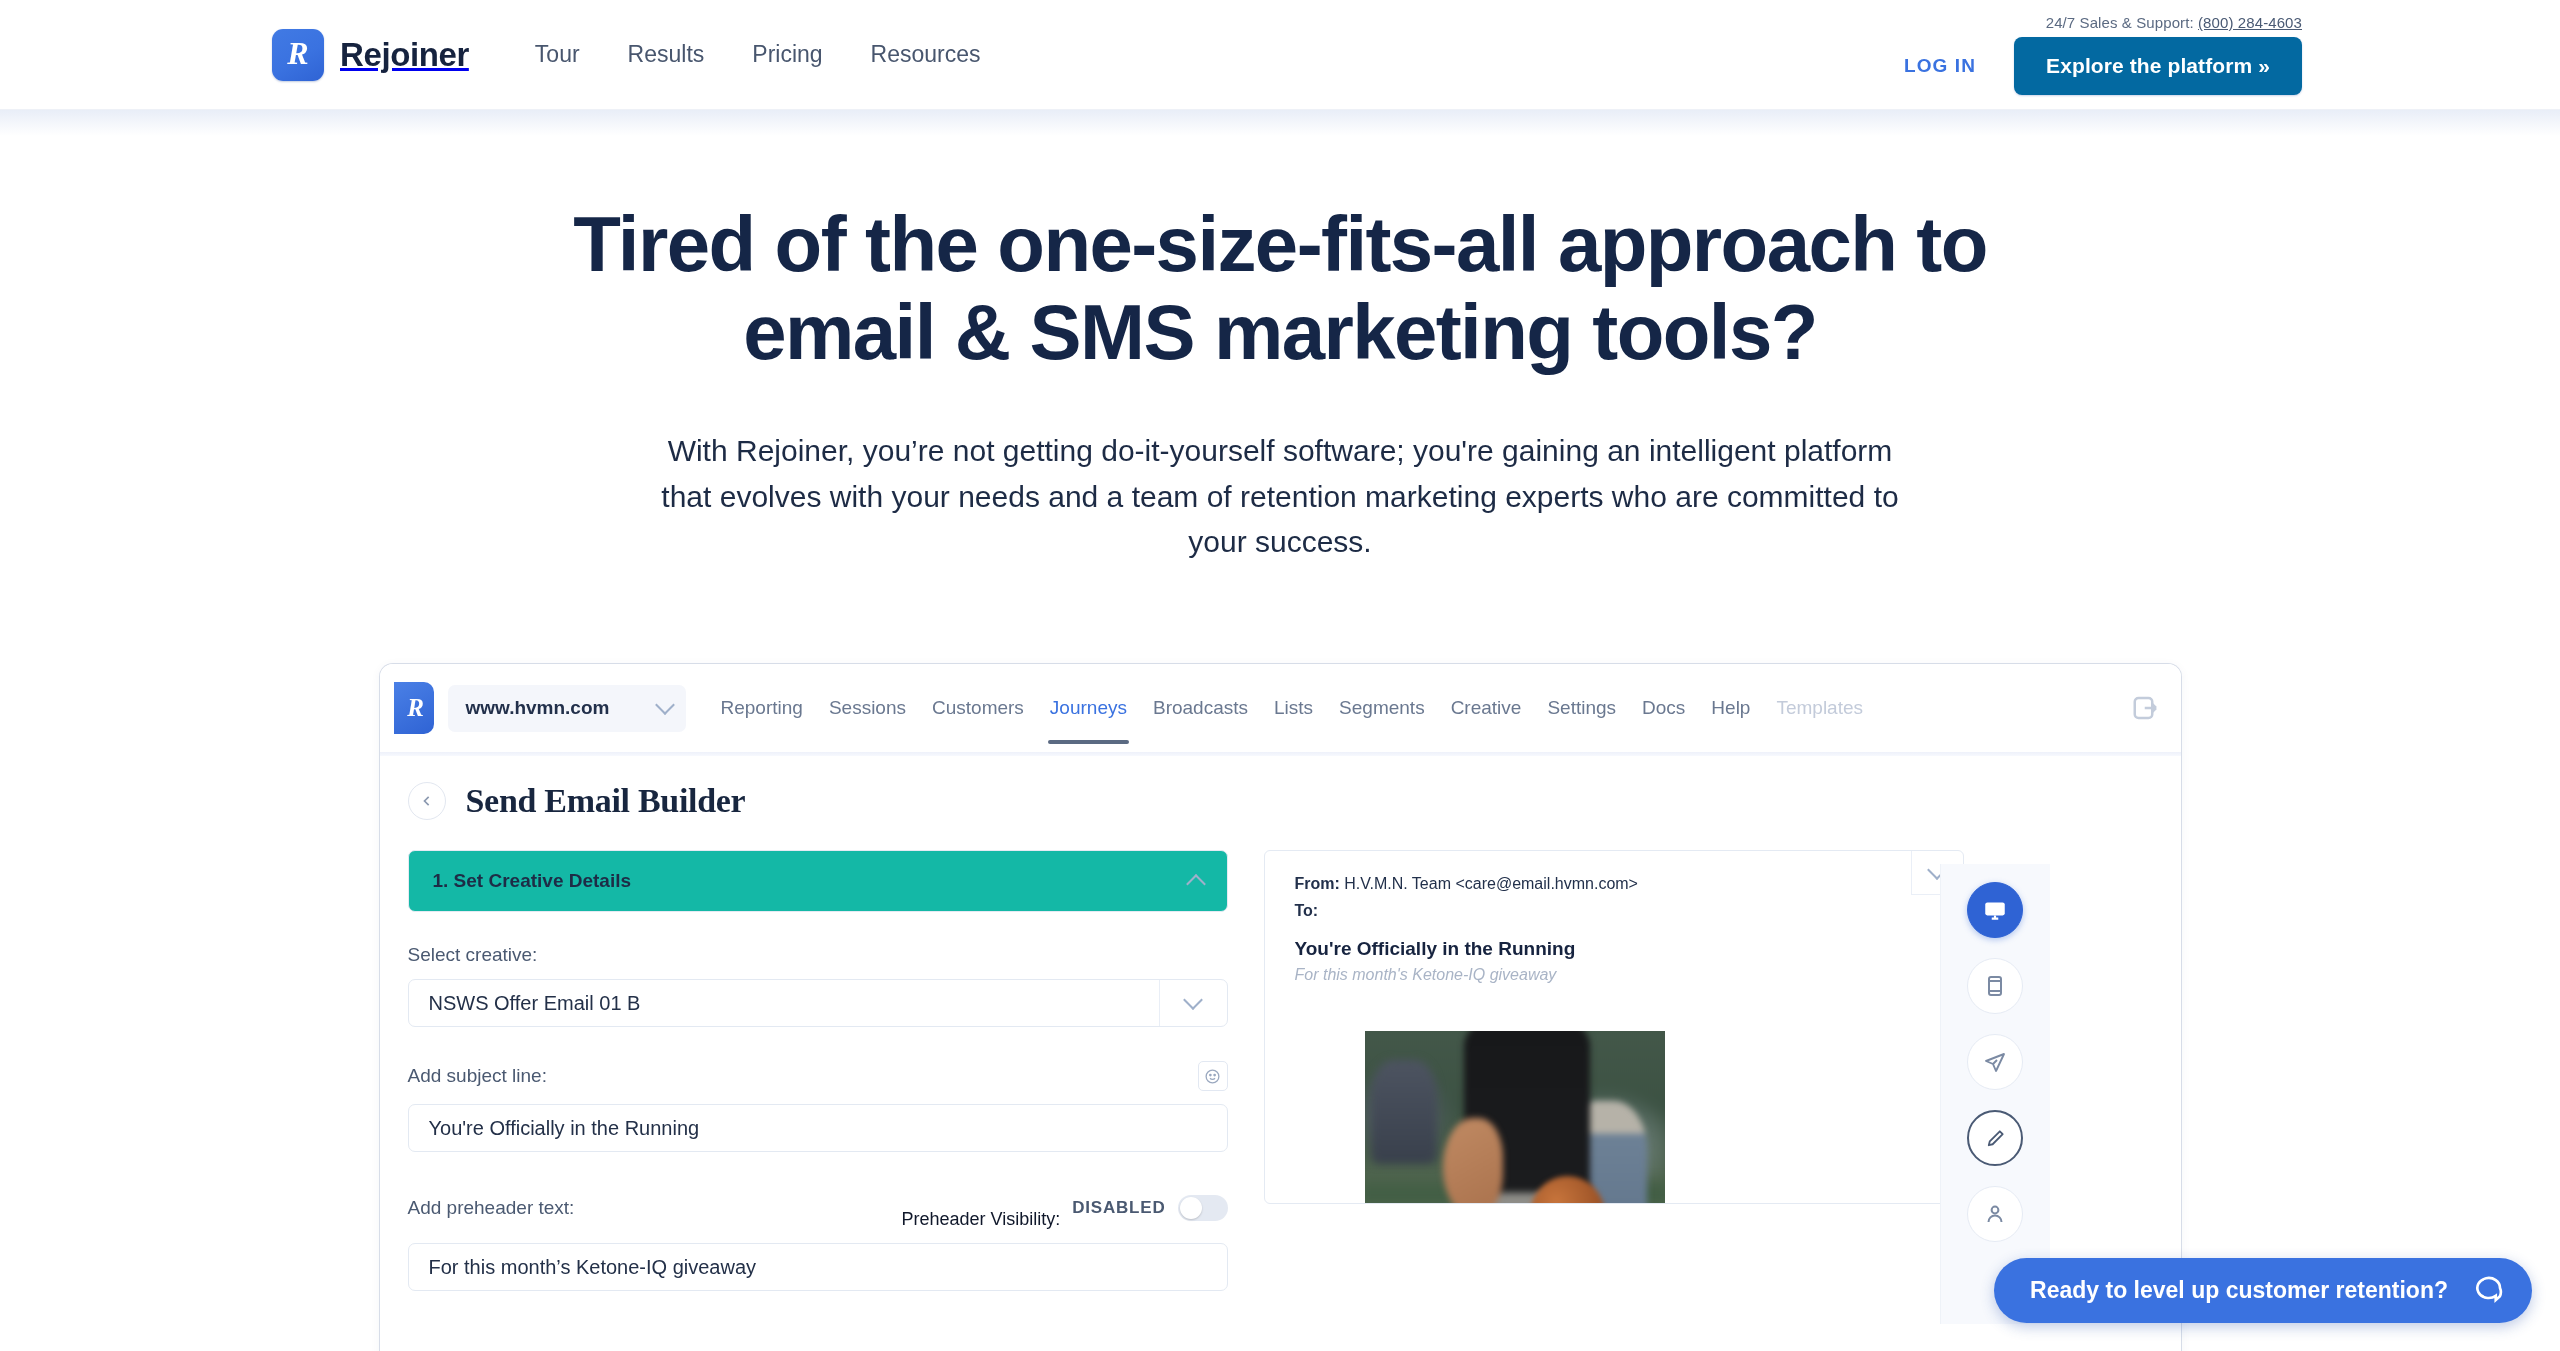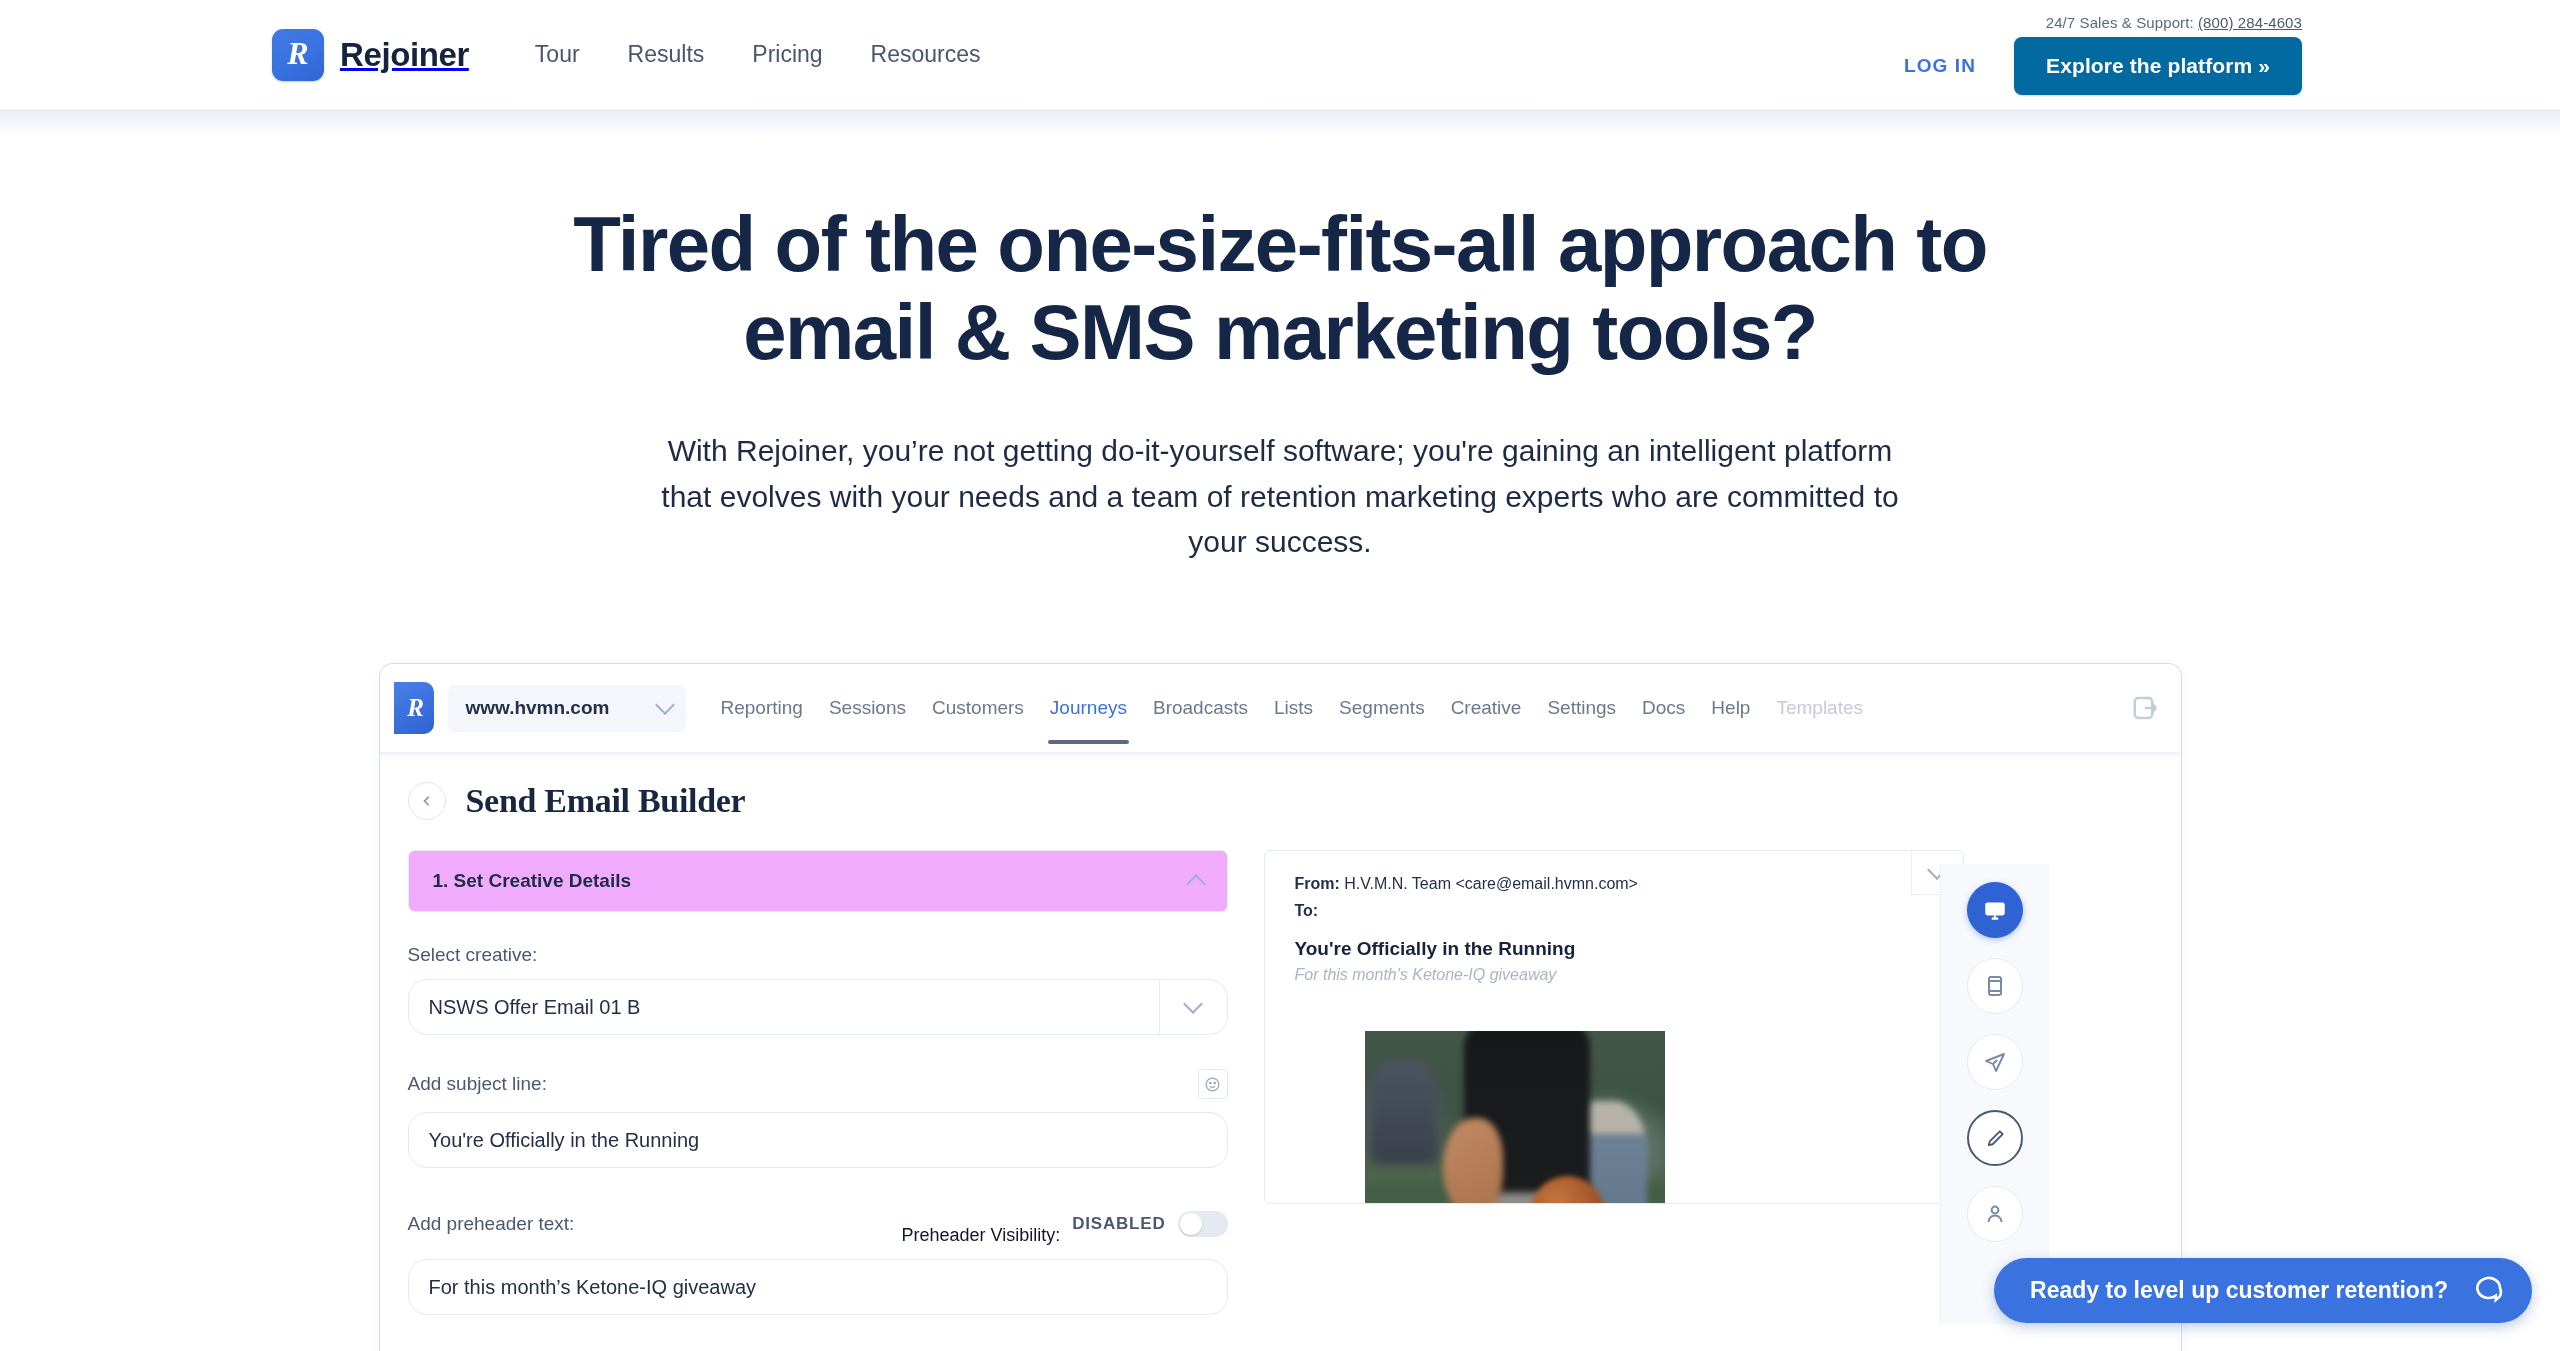--- a/index.html
+++ b/index.html
@@ -190,21 +190,21 @@
     font-family: "Liberation Serif", serif; letter-spacing: -.3px;
   }
 
   .builder-cols {
     display: flex; gap: 0; padding: 0 0 0 28px;
   }
   .col-left { width: 820px; flex: none; }
   .col-right { margin-left: 36px; width: 700px; flex:none; }
 
   .accordion {
-    border: 1px solid #e5eaf3; background: #f0abfc;
+    border: 1px solid #e5eaf3; background: #14b8a6;
     border-radius: 7px; height: 62px;
     display: flex; align-items: center; justify-content: space-between;
     padding: 0 24px; margin-bottom: 32px;
   }
   .accordion .label { font-size: 19px; font-weight: 700; color: #1e2c46; }
 
   .field-label {
     font-size: 19px; color: #4a5971; margin-bottom: 13px;
     display: flex; align-items: center; justify-content: space-between;
   }
@@ -220,21 +220,21 @@
   .toggle::after {
     content:""; position:absolute; top: 2px; left: 2px;
     width: 22px; height: 22px; border-radius: 50%; background:#fff;
     box-shadow: 0 1px 2px rgba(0,0,0,.18);
   }
   .emoji-btn {
     width: 30px; height: 30px; border: 1px solid #e2e8f2; border-radius: 5px;
     display:flex; align-items:center; justify-content:center; color:#9aa8bf;
   }
   .input-box {
-    height: 56px; border: 1px solid #e3e9f2; border-radius: 19px;
+    height: 48px; border: 1px solid #e3e9f2; border-radius: 7px;
     background: #fff; display: flex; align-items: center;
     padding: 0 20px; font-size: 20px; color: #243category;
     color: #233048; margin-bottom: 34px;
   }
   .input-box.select { justify-content: space-between; padding-right: 0; }
   .input-box .sel-chev {
     width: 68px; height: 100%; border-left: 1px solid #e9eef6;
     display:flex; align-items:center; justify-content:center;
   }
 

